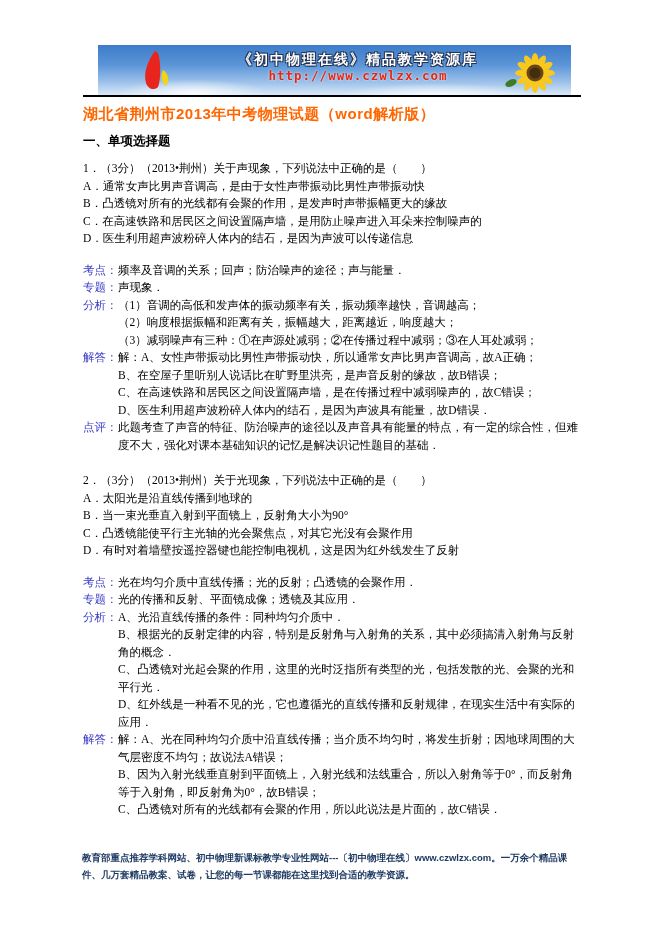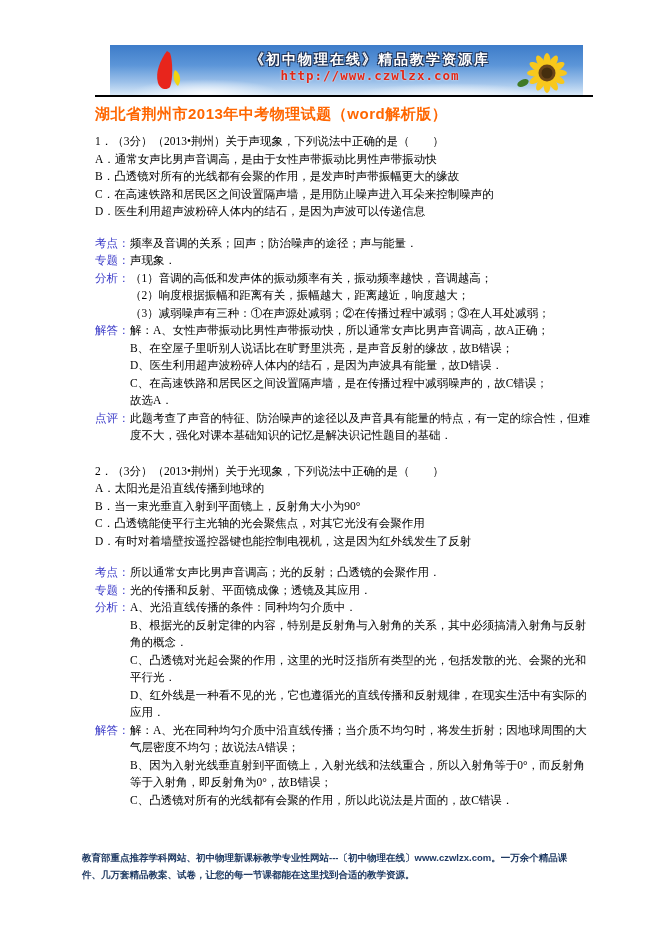--- a/index.html
+++ b/index.html
@@ -1,18 +1,18 @@
 <!DOCTYPE html>
 <html lang="zh"><head>
 <meta charset="utf-8">
 <style>
   html,body{margin:0;padding:0;background:#888;}
   .page{position:relative;width:661px;height:936px;background:#ffffff;overflow:hidden;
         font-family:"Liberation Serif","DejaVu Serif",serif;color:#000;margin:0 auto;}
-  .content{position:absolute;left:95px;top:45px;width:498px;}
+  .content{position:absolute;left:83px;top:45px;width:498px;}
 
   
   .banner{position:relative;height:50px;margin:0 10px 0 15px;overflow:hidden;
           background:linear-gradient(180deg,#3d7cc9 0%,#5b95d8 40%,#9ec2ea 75%,#d9e9f8 100%);}
   .cloud{position:absolute;border-radius:50%;
          background:radial-gradient(ellipse at center,rgba(255,255,255,.85) 0%,rgba(255,255,255,0) 70%);}
   .cloud.c1{left:20px;bottom:-12px;width:150px;height:28px;}
   .cloud.c2{left:240px;bottom:-14px;width:200px;height:26px;}
   .logo{position:absolute;left:42px;top:5px;width:36px;height:42px;}
   .banner-text{position:absolute;left:95px;top:6px;width:330px;text-align:center;}
@@ -83,20 +83,21 @@
             </g>
             <circle r="8.5" fill="#6a4519"></circle>
             <circle r="5.5" fill="#452e0e"></circle>
           </g>
         </svg>
       </div>
     </div>
     <div class="rule"></div>
 
     <h1 class="doc-title">湖北省荆州市2013年中考物理试题（word解析版）</h1>
+    <h2 class="section-heading">一、单项选择题</h2>
 
     <div id="questions">
         <div class="question">
           <div class="qline">1．（3分）（2013•荆州）关于声现象，下列说法中正确的是（　　）</div>
           <div class="qline">A．通常女声比男声音调高，是由于女性声带振动比男性声带振动快</div>
           <div class="qline">B．凸透镜对所有的光线都有会聚的作用，是发声时声带振幅更大的缘故</div>
           <div class="qline">C．在高速铁路和居民区之间设置隔声墙，是用防止噪声进入耳朵来控制噪声的</div>
           <div class="qline">D．医生利用超声波粉碎人体内的结石，是因为声波可以传递信息</div>
           <div class="blocks">
             <div class="block">
@@ -117,44 +118,43 @@
                 <div class="bline">（1）音调的高低和发声体的振动频率有关，振动频率越快，音调越高；</div>
                 <div class="bline">（2）响度根据振幅和距离有关，振幅越大，距离越近，响度越大；</div>
                 <div class="bline">（3）减弱噪声有三种：①在声源处减弱；②在传播过程中减弱；③在人耳处减弱；</div>
               </div>
             </div>
             <div class="block">
               <span class="block-label">解答：</span>
               <div class="block-body">
                 <div class="bline">解：A、女性声带振动比男性声带振动快，所以通常女声比男声音调高，故A正确；</div>
                 <div class="bline">B、在空屋子里听别人说话比在旷野里洪亮，是声音反射的缘故，故B错误；</div>
+                <div class="bline">C、在高速铁路和居民区之间设置隔声墙，是在传播过程中减弱噪声的，故C错误；</div>
                 <div class="bline">D、医生利用超声波粉碎人体内的结石，是因为声波具有能量，故D错误．</div>
-                <div class="bline">C、在高速铁路和居民区之间设置隔声墙，是在传播过程中减弱噪声的，故C错误；</div>
-                <div class="bline">故选A．</div>
               </div>
             </div>
             <div class="block">
               <span class="block-label">点评：</span>
               <div class="block-body">
                 <div class="bline">此题考查了声音的特征、防治噪声的途径以及声音具有能量的特点，有一定的综合性，但难度不大，强化对课本基础知识的记忆是解决识记性题目的基础．</div>
               </div>
             </div>
           </div>
         </div>
         <div class="question">
           <div class="qline">2．（3分）（2013•荆州）关于光现象，下列说法中正确的是（　　）</div>
           <div class="qline">A．太阳光是沿直线传播到地球的</div>
           <div class="qline">B．当一束光垂直入射到平面镜上，反射角大小为90°</div>
           <div class="qline">C．凸透镜能使平行主光轴的光会聚焦点，对其它光没有会聚作用</div>
           <div class="qline">D．有时对着墙壁按遥控器键也能控制电视机，这是因为红外线发生了反射</div>
           <div class="blocks">
             <div class="block">
               <span class="block-label">考点：</span>
               <div class="block-body">
-                <div class="bline">所以通常女声比男声音调高；光的反射；凸透镜的会聚作用．</div>
+                <div class="bline">光在均匀介质中直线传播；光的反射；凸透镜的会聚作用．</div>
               </div>
             </div>
             <div class="block">
               <span class="block-label">专题：</span>
               <div class="block-body">
                 <div class="bline">光的传播和反射、平面镜成像；透镜及其应用．</div>
               </div>
             </div>
             <div class="block">
               <span class="block-label">分析：</span>

